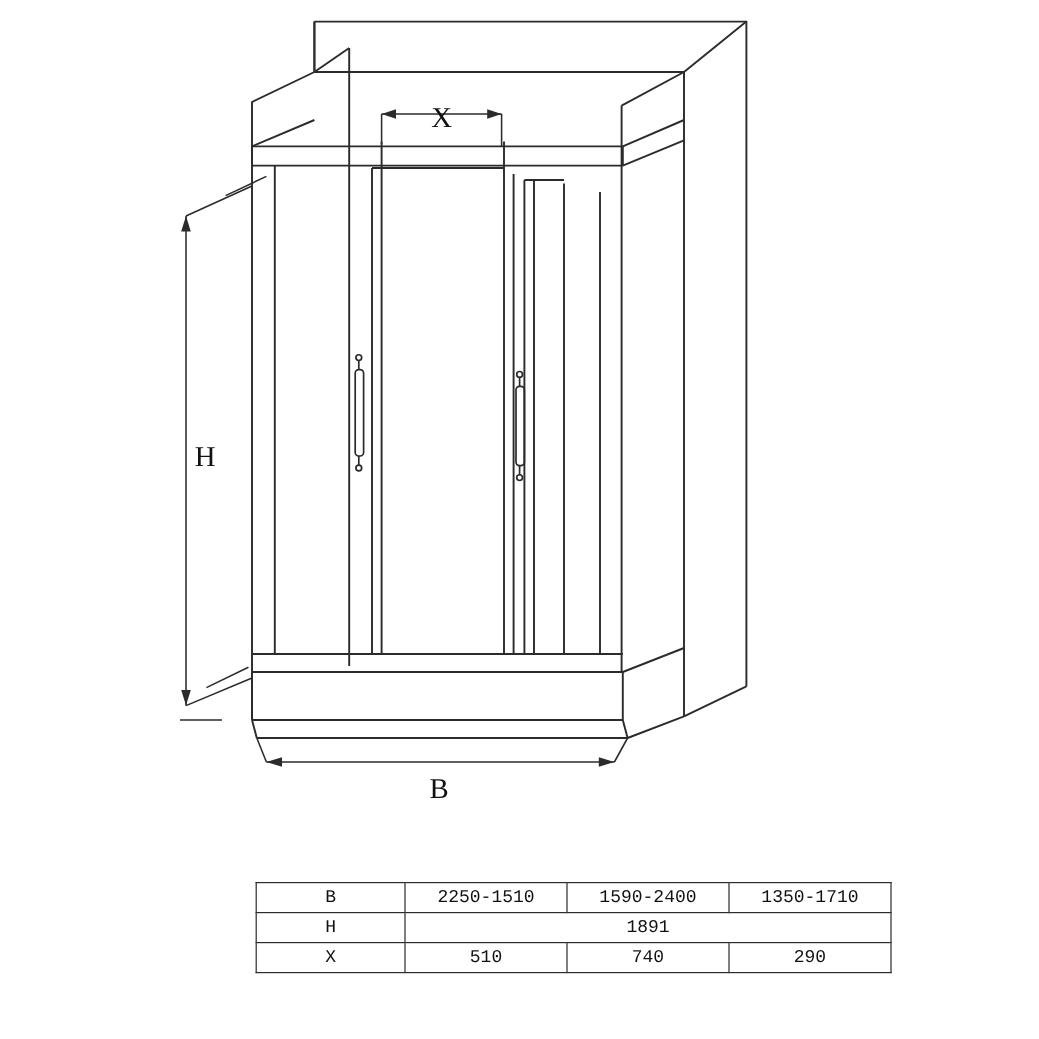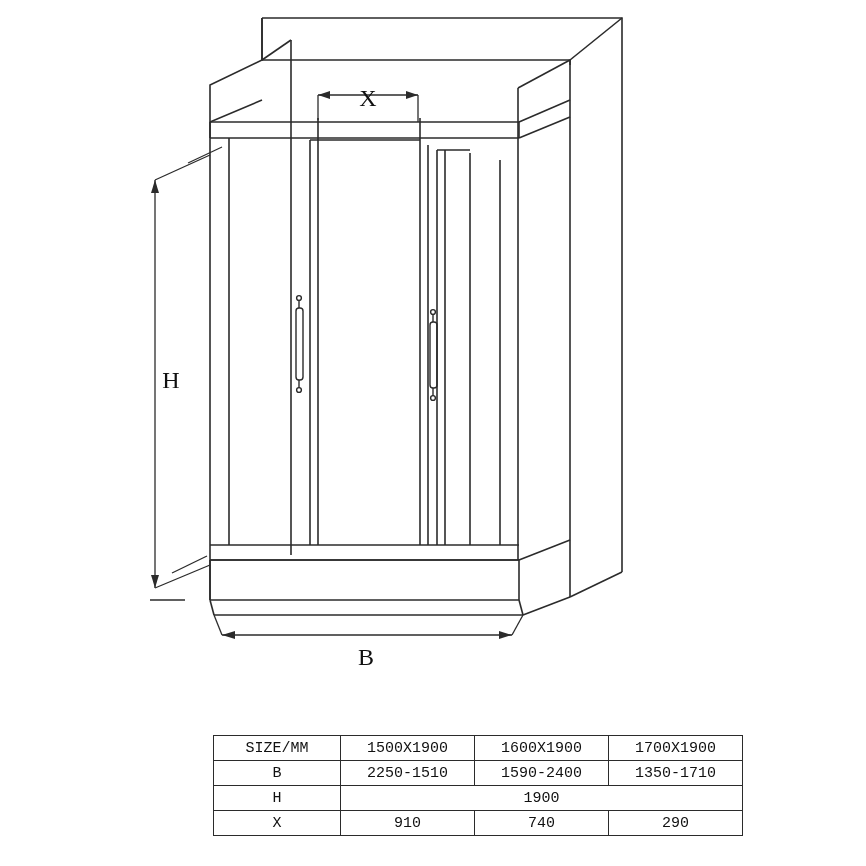--- a/index.html
+++ b/index.html
@@ -192,37 +192,31 @@
     </g>
 
     <text class="lbl" x="368" y="106" text-anchor="middle">X</text>
     <text class="lbl" x="171" y="388" text-anchor="middle">H</text>
     <text class="lbl" x="366" y="665" text-anchor="middle">B</text>
   </svg>
 
   <table class="spec-table">
     <tbody>
       <tr>
-        <td class="rowhead">SIZE/MM</td>
-        <td class="col">1500X1900</td>
-        <td class="col">1600X1900</td>
-        <td class="col">1700X1900</td>
-      </tr>
-      <tr>
         <td class="rowhead">B</td>
         <td class="col">2250-1510</td>
         <td class="col">1590-2400</td>
         <td class="col">1350-1710</td>
       </tr>
       <tr>
         <td class="rowhead">H</td>
-        <td colspan="3">1900</td>
+        <td colspan="3">1891</td>
       </tr>
       <tr>
         <td class="rowhead">X</td>
-        <td class="col">910</td>
+        <td class="col">510</td>
         <td class="col">740</td>
         <td class="col">290</td>
       </tr>
     </tbody>
   </table>
 
 </div>
 
 </body></html>

